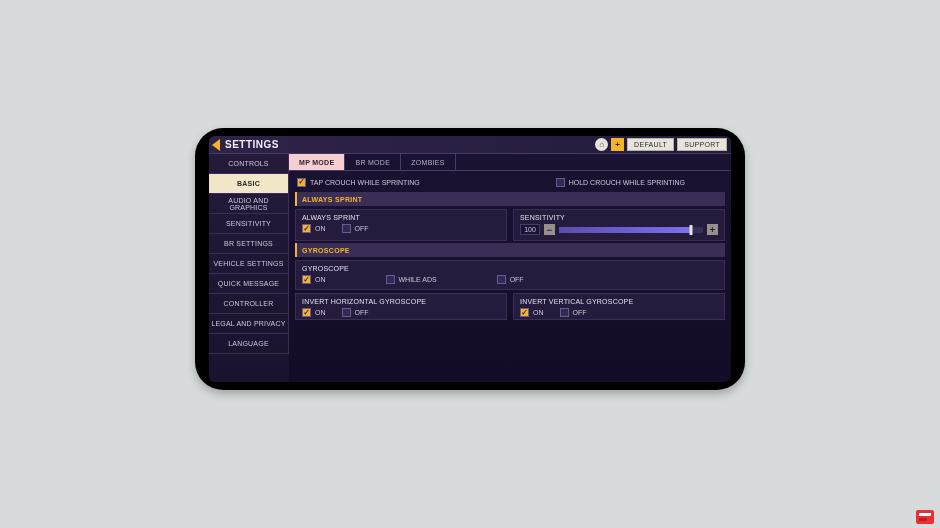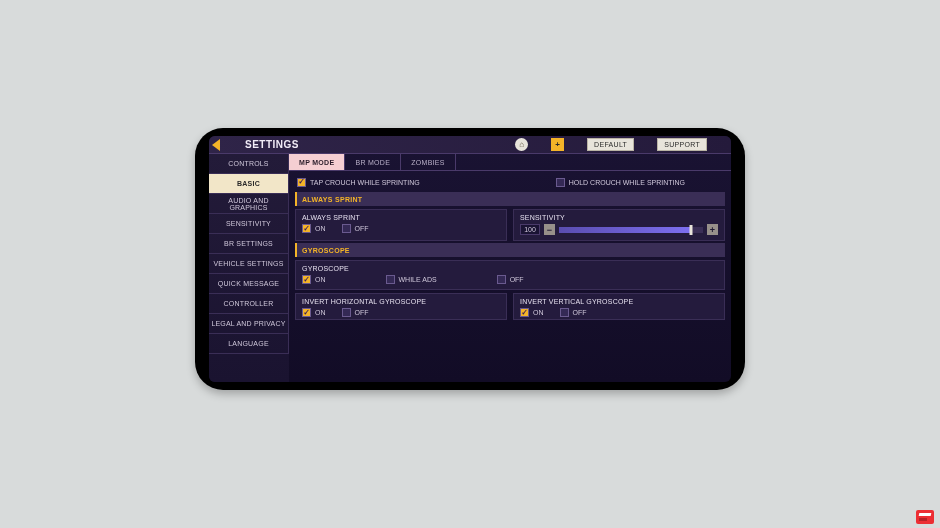--- a/index.html
+++ b/index.html
@@ -33,21 +33,20 @@
     font-size: 8px;
   }
 
   
   .hdr {
     height: 18px;
     display: flex;
     align-items: center;
     background: linear-gradient(90deg, #2f2448 0%, #241a3b 100%);
     border-bottom: 1px solid #4a3a6a;
-    gap: 20px;
   }
   .back-chev {
     width: 0; height: 0;
     border-top: 6px solid transparent;
     border-bottom: 6px solid transparent;
     border-right: 8px solid #f4b428;
     margin: 0 5px 0 3px;
     cursor: pointer;
   }
   .hdr-title {

